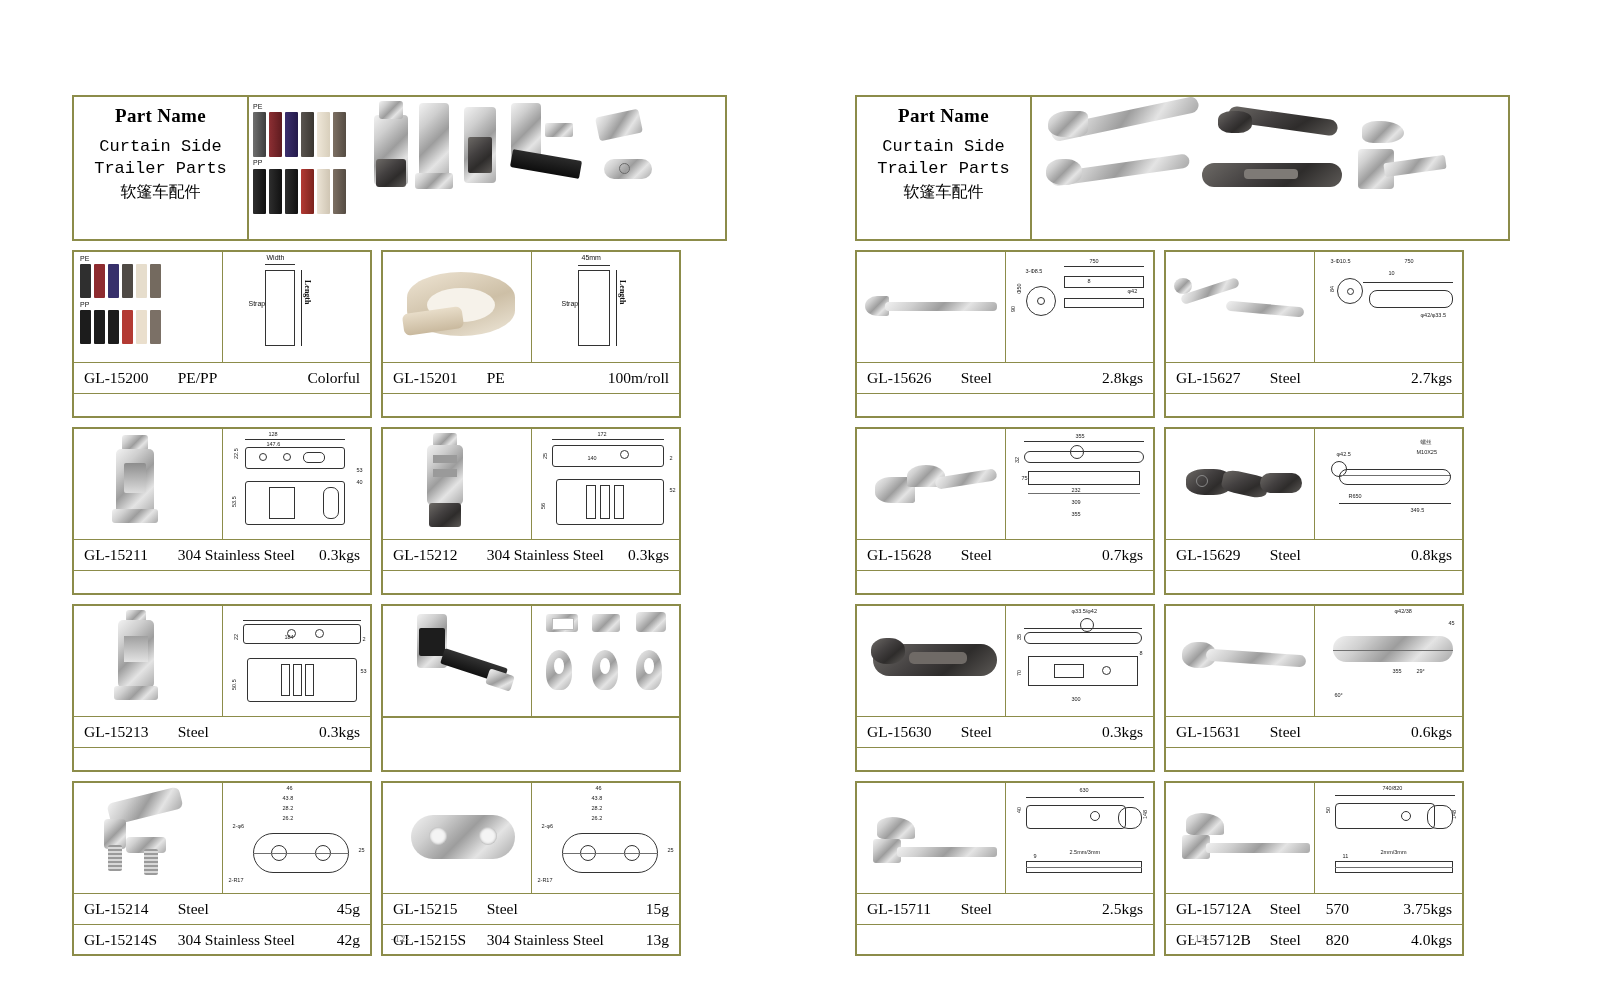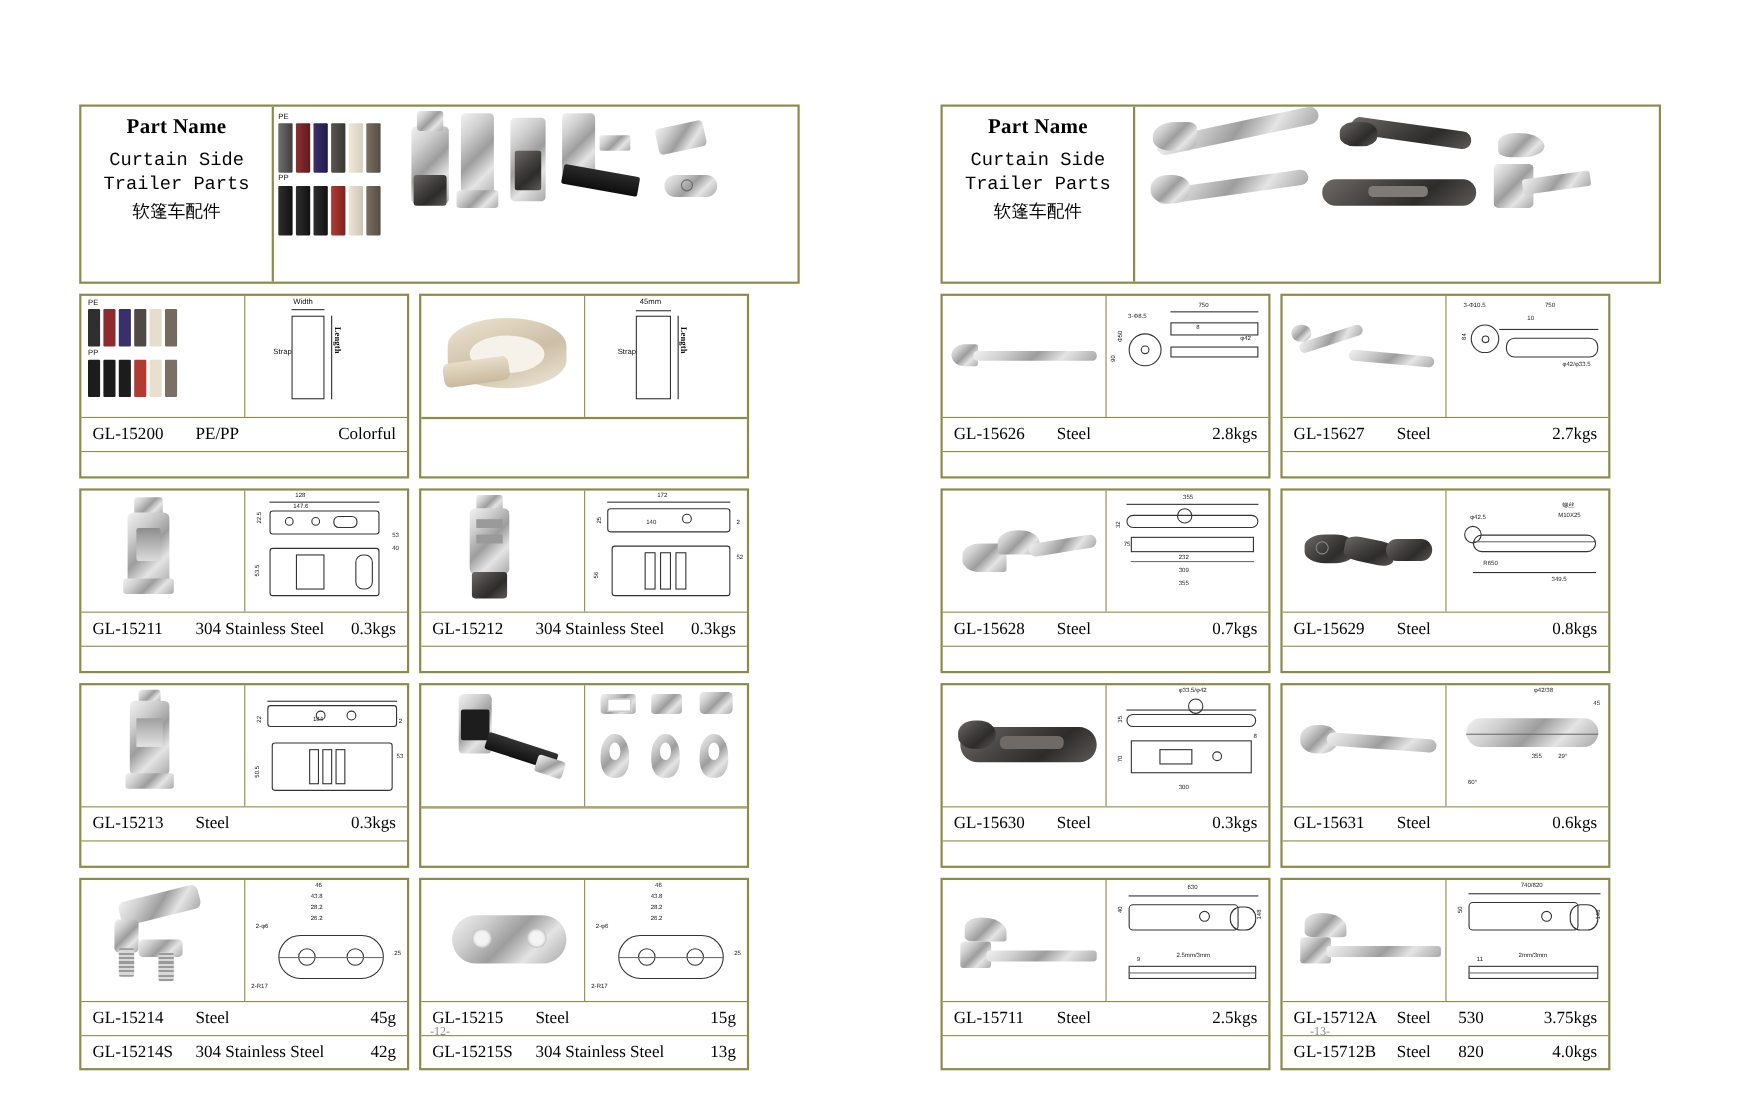--- a/index.html
+++ b/index.html
@@ -18,21 +18,21 @@
   .content{position:absolute;}
 
   .folio{
     position:absolute;bottom:55px;width:100%;text-align:center;
     font-size:11px;color:#8a8a8a;font-family:"Liberation Serif",serif;
   }
 
   
   .header{
     display:flex;border:2px solid #8c8c4a;box-sizing:border-box;
-    height:163px;margin-bottom:9px;background:#fff;
+    height:146px;margin-bottom:9px;background:#fff;
   }
   .header .namecell{
     width:175px;border-right:2px solid #8c8c4a;box-sizing:border-box;
     padding:8px 6px 4px 6px;text-align:center;
   }
   .header .namecell .t1{
     font-size:19px;font-weight:bold;letter-spacing:.3px;margin-bottom:9px;
     font-family:"Liberation Serif",serif;
   }
   .header .namecell .t2{font-size:17px;line-height:1.28;font-family:Liberation Mono, monospace;}
@@ -171,20 +171,25 @@
             </div>
             <div class="cellB">
               <span class="lbl" style="left:50px;top:2px;font-size:7px;">45mm</span>
               <div class="lnl" style="left:46px;top:13px;width:32px;background:#333;"></div>
               <div class="rect-o" style="left:46px;top:18px;width:32px;height:76px;"></div>
               <span class="lbl" style="left:30px;top:48px;font-size:7px;">Strap</span>
               <span class="lblb vert" style="left:86px;top:28px;">Length</span>
               <div class="ln" style="left:84px;top:18px;width:1px;height:76px;"></div>
             </div>
           </div>
+          <div class="specrow">
+            <span class="code">GL-15201</span>
+            <span class="mat">PE</span>
+            <span class="val">100m/roll</span>
+          </div>
           <div class="blank"></div>
         </div>
 
         <div class="card">
           <div class="imgrow">
             <div class="cellA">
               <div class="metal" style="position:absolute;left:48px;top:6px;width:26px;height:16px;border-radius:3px;"></div>
               <div class="metal" style="position:absolute;left:42px;top:20px;width:38px;height:66px;border-radius:5px;"></div>
               <div style="position:absolute;left:50px;top:34px;width:22px;height:30px;background:linear-gradient(180deg,#8d8d8d,#dcdcdc);border-radius:2px;"></div>
               <div class="metal" style="position:absolute;left:38px;top:80px;width:46px;height:14px;border-radius:3px;"></div>
@@ -614,21 +619,21 @@
               <div class="rect-o" style="left:20px;top:20px;width:100px;height:26px;border-radius:4px;"></div>
               <div class="circ-o" style="left:86px;top:28px;width:10px;height:10px;"></div>
               <div class="rect-o" style="left:112px;top:22px;width:26px;height:24px;border-radius:10px;"></div>
               <div class="rect-o" style="left:20px;top:78px;width:118px;height:12px;"></div>
               <div class="lnl" style="left:20px;top:84px;width:118px;"></div>
             </div>
           </div>
           <div class="specrow">
             <span class="code">GL-15712A</span>
             <span class="mat" style="flex:none;width:56px;">Steel</span>
-            <span class="mid">530</span>
+            <span class="mid">570</span>
             <span class="val" style="flex:1;">3.75kgs</span>
           </div>
           <div class="specrow">
             <span class="code">GL-15712B</span>
             <span class="mat" style="flex:none;width:56px;">Steel</span>
             <span class="mid">820</span>
             <span class="val" style="flex:1;">4.0kgs</span>
           </div>
         </div>
 

